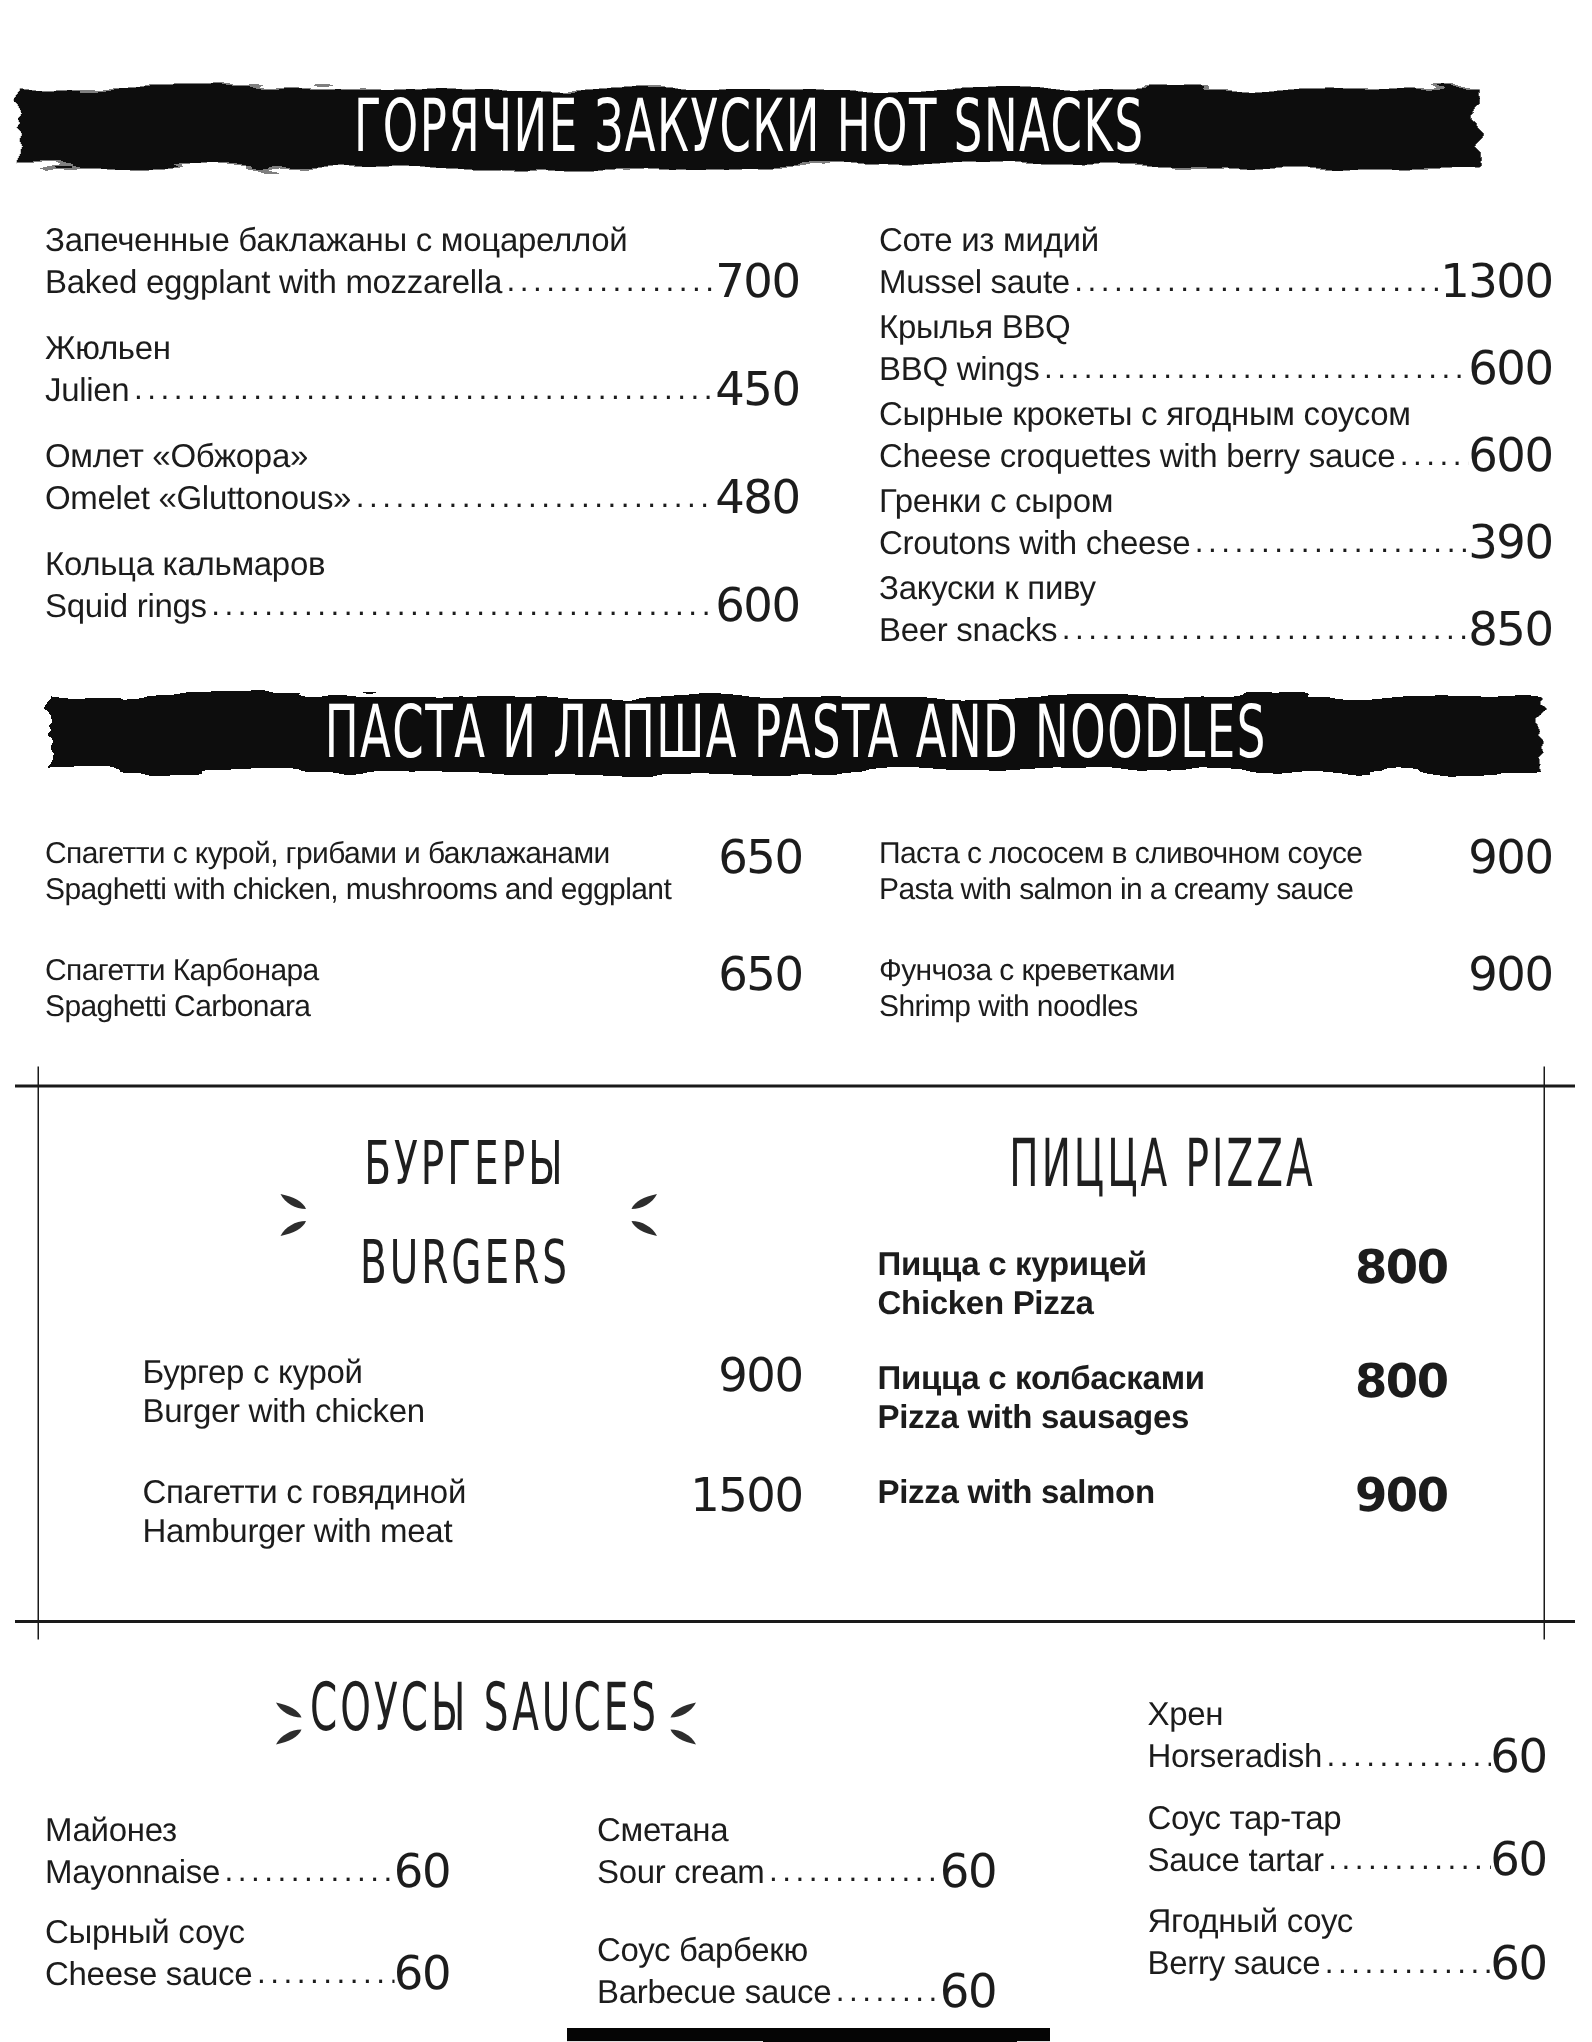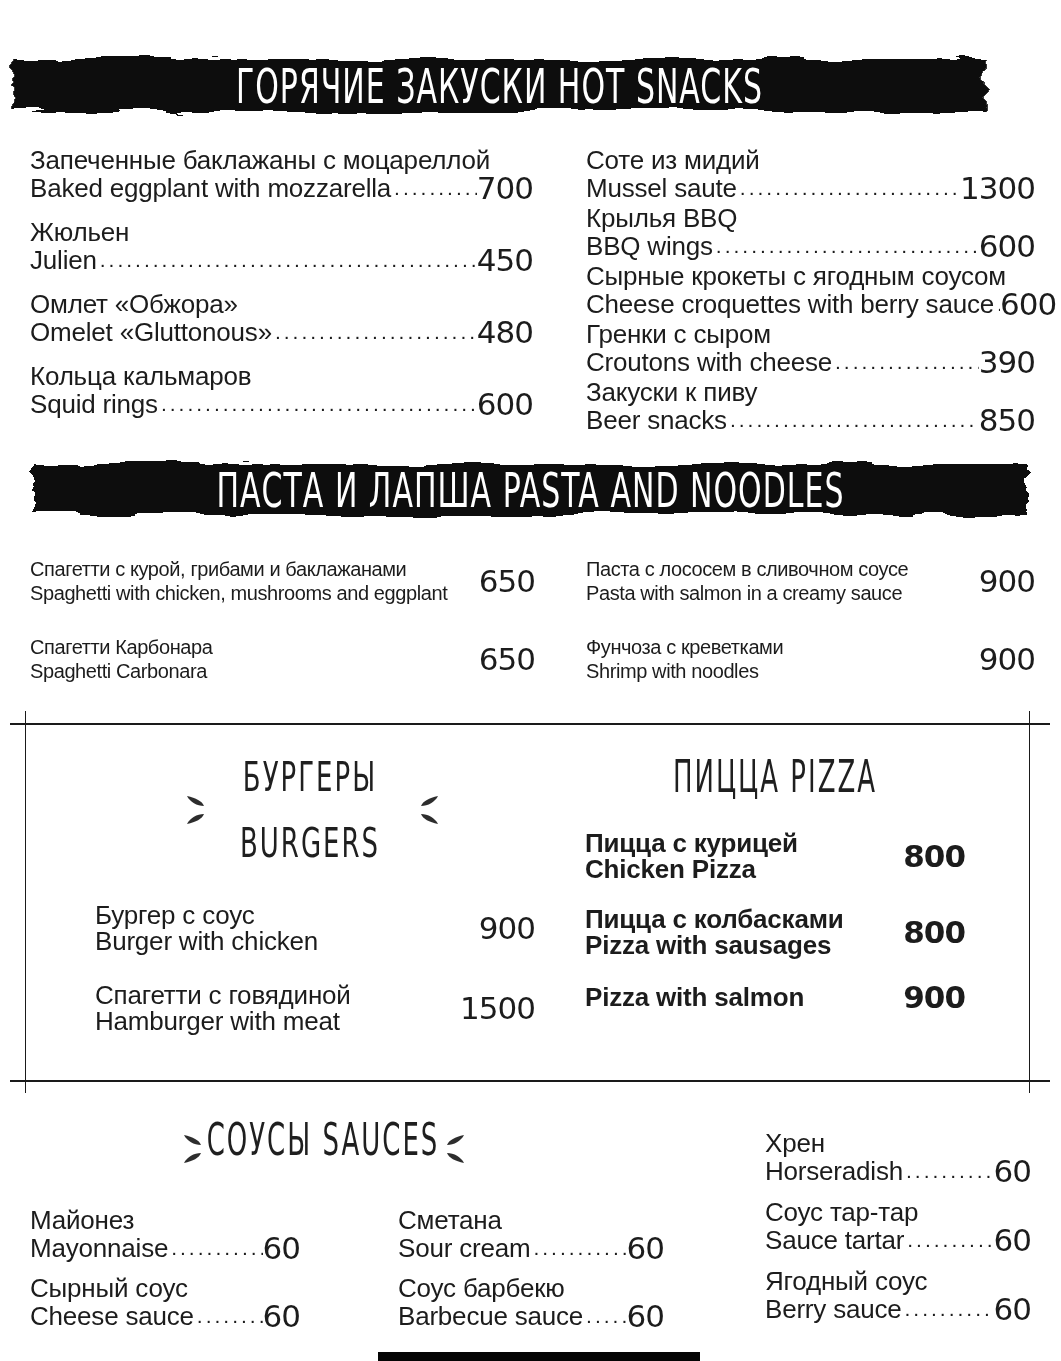--- a/index.html
+++ b/index.html
@@ -17,28 +17,28 @@
     color:#ffffff; z-index:2;
   }
   .display {
     font-family:"DejaVu Sans", sans-serif; font-weight:400; display:inline-block;
     white-space:nowrap; letter-spacing:1px;
   }
   .band-label .display { font-size:30px; transform:scale(1.0,1.62); }
   
   .col { position:absolute; display:flex; flex-direction:column; }
   .mi { width:100%; }
-  .ru, .en { font-size:26px; line-height:26px; letter-spacing:-0.2px; white-space:nowrap; }
+  .ru, .en { font-size:22px; line-height:26px; letter-spacing:-0.2px; white-space:nowrap; }
   .row { display:flex; align-items:center; }
   .dots { flex:1 1 auto; overflow:hidden; white-space:nowrap; font-size:21px;
           letter-spacing:3px; padding:0 3px; }
   .dots::after { content:"........................................................................"; }
   .price { font-size:31px; line-height:30px; font-family:"DejaVu Sans", sans-serif;
            letter-spacing:-1px; white-space:nowrap; }
-  .plain { display:flex; align-items:center; }
+  .plain { display:flex; }
   .plain .names { flex:1 1 auto; min-width:0; }
   .plain .price { margin-left:10px; }
   .small-text .ru, .small-text .en { font-size:20px; line-height:24px; letter-spacing:-0.4px; }
   
   .frame-line { position:absolute; background:#1a1a1a; }
   
   .sec-title { position:absolute; text-align:center; color:#1f1f1f; }
   .sec-title .display { font-size:26px; letter-spacing:2px; }
   .t-burgers { transform:scale(1.0,1.55); }
   .t-pizza   { transform:scale(1.0,1.70); }
@@ -211,21 +211,21 @@
   <div class="leaf flip" style="left:412px; top:793px;">
     <svg viewBox="0 0 30 34">
         <path d="M4 3 C13 5 19 8 21 13 C14 13 7 9 4 3 Z"></path>
         <path d="M4 31 C13 29 19 26 21 21 C14 21 7 25 4 31 Z"></path>
       </svg>
   </div>
 
   <div class="col" style="left:95px; top:902px; width:440px; gap:28px;">
     <div class="mi plain">
       <div class="names">
-        <div class="ru">Бургер с соус</div>
+        <div class="ru">Бургер с курой</div>
         <div class="en">Burger with chicken</div>
       </div>
       <span class="price">900</span>
     </div>
     <div class="mi plain">
       <div class="names">
         <div class="ru">Спагетти с говядиной</div>
         <div class="en">Hamburger with meat</div>
       </div>
       <span class="price">1500</span>
@@ -287,21 +287,21 @@
     <div class="mi">
       <div class="ru">Сырный соус</div>
       <div class="row">
           <span class="en">Cheese sauce</span>
           <span class="dots"></span>
           <span class="price">60</span>
         </div>
     </div>
   </div>
 
-  <div class="col" style="left:398px; top:1207px; width:266px; gap:12px;">
+  <div class="col" style="left:398px; top:1207px; width:266px; gap:24px;">
     <div class="mi">
       <div class="ru">Сметана</div>
       <div class="row">
           <span class="en">Sour cream</span>
           <span class="dots"></span>
           <span class="price">60</span>
         </div>
     </div>
     <div class="mi">
       <div class="ru">Соус барбекю</div>

